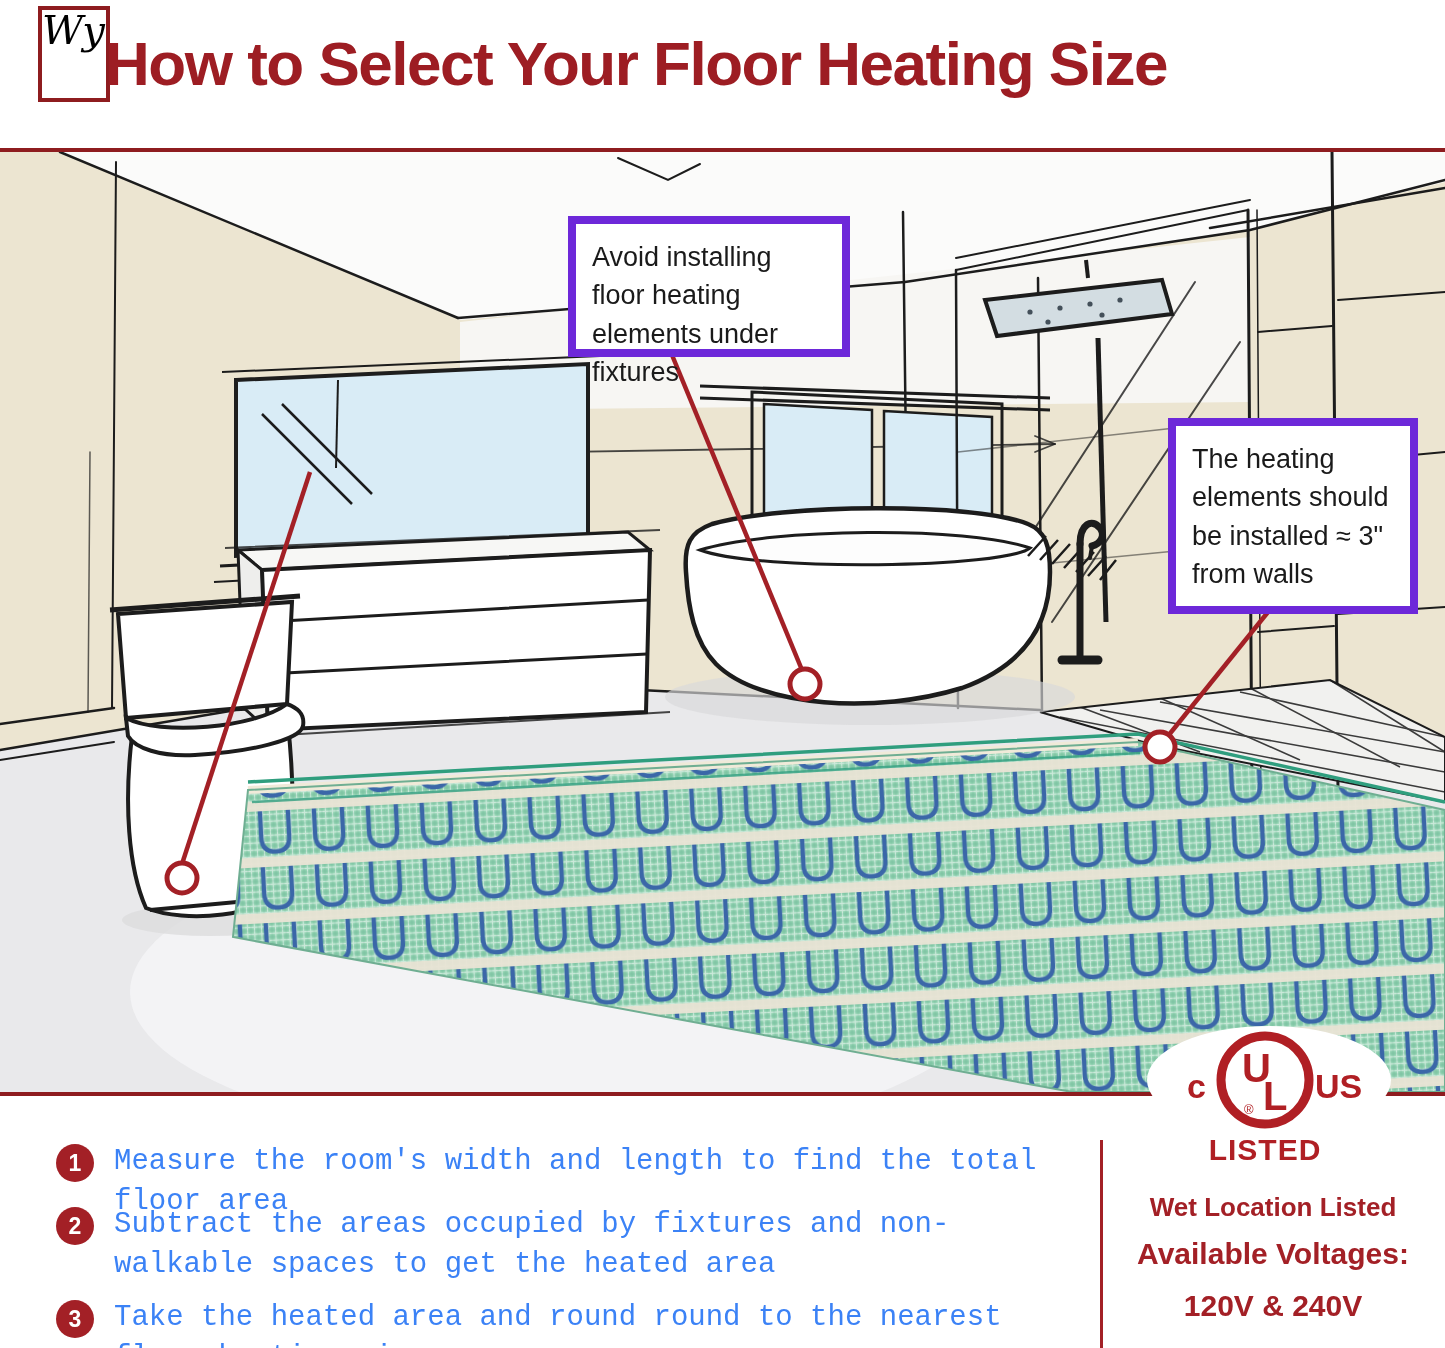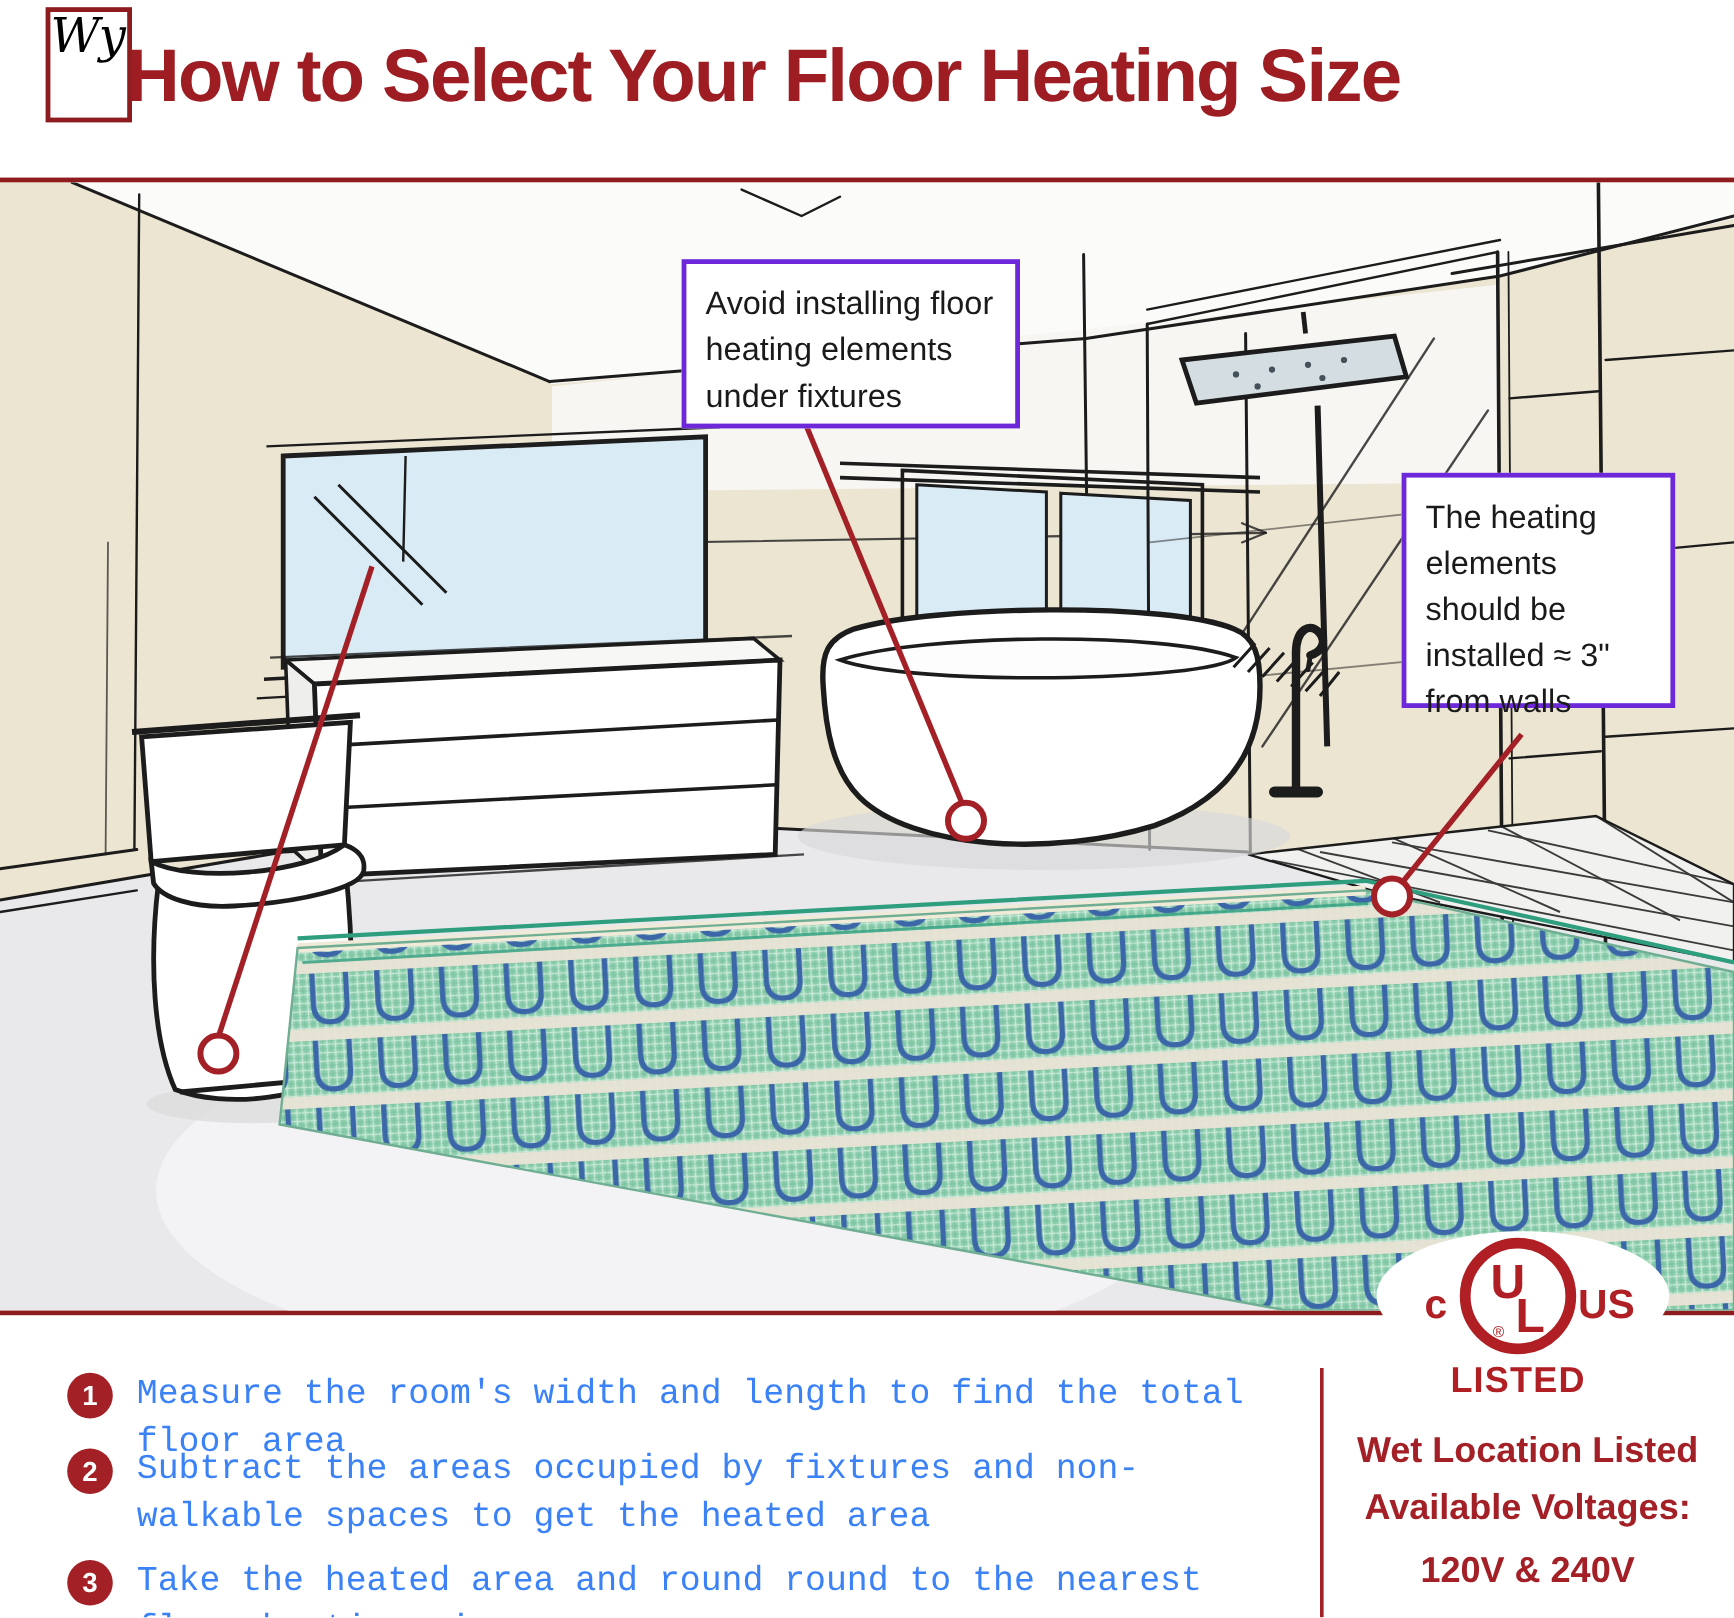--- a/index.html
+++ b/index.html
@@ -8,35 +8,35 @@
   
   .logo-box{position:absolute;left:38px;top:6px;width:72px;height:96px;
             border:4px solid #8e1c1f;box-sizing:border-box;}
   .logo-text{position:absolute;left:42px;top:10px;font-family:"DejaVu Serif",serif;
              font-style:italic;font-size:40px;color:#000000;line-height:1;}
   .page-title{position:absolute;left:0;top:28px;width:1272px;text-align:center;
               font-size:62px;font-weight:bold;letter-spacing:-1.5px;color:#9d1d23;}
   
   .scene{position:absolute;left:0;top:148px;width:1445px;height:948px;box-sizing:border-box;
          border-top:4px solid #8e1c1f;border-bottom:4px solid #8e1c1f;background:#ece5d1;}
-  .callout{position:absolute;background:#fff;border:4px solid #6d28d9;box-sizing:border-box;
+  .callout{position:absolute;background:#fff;border:8px solid #6d28d9;box-sizing:border-box;
            color:#1a1a1a;font-size:27px;line-height:1.42;padding:14px 16px;z-index:5;}
   #callout-toilet{left:33px;top:258px;width:266px;height:216px;}
   #callout-fixtures{left:568px;top:216px;width:282px;height:141px;}
-  #callout-walls{left:1168px;top:394px;width:228px;height:196px;}
+  #callout-walls{left:1168px;top:418px;width:250px;height:196px;}
   
   .step-row{position:absolute;left:56px;display:flex;align-items:flex-start;width:1010px;}
   .step-badge{flex:0 0 38px;width:38px;height:38px;border-radius:50%;background:#a32026;
               color:#fff;font-weight:bold;font-size:23px;display:flex;align-items:center;
               justify-content:center;margin-top:2px;}
   .step-text{margin-left:20px;font-size:29px;line-height:1.38;color:#3b82f6;max-width:980px;font-family:Liberation Mono, monospace;}
   .v-divider{position:absolute;left:1100px;top:1140px;width:3px;height:208px;background:#a32026;}
   .footer-right{position:absolute;left:1108px;top:1192px;width:330px;text-align:center;
                 color:#a32026;font-weight:bold;}
-  .fr-line1{font-size:30px;margin-bottom:14px;}
+  .fr-line1{font-size:26px;margin-bottom:14px;}
   .fr-line2{font-size:30px;}
   .fr-line3{font-size:30px;margin-top:18px;}
   svg text{font-family:"Liberation Sans",sans-serif;}
 </style>
 </head>
 <body>
 
 <div id="canvas">
 
   <div class="logo-box"></div>

